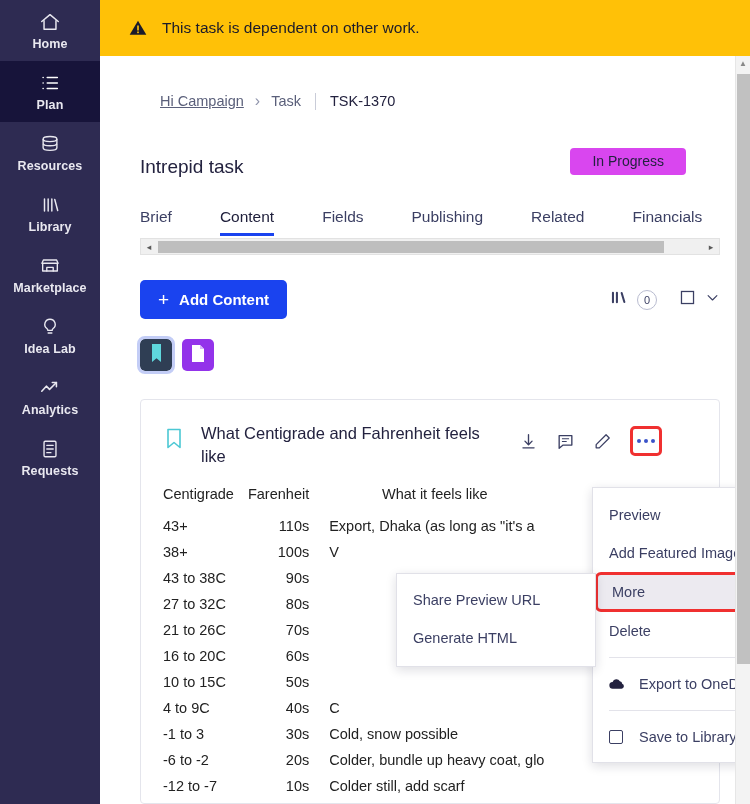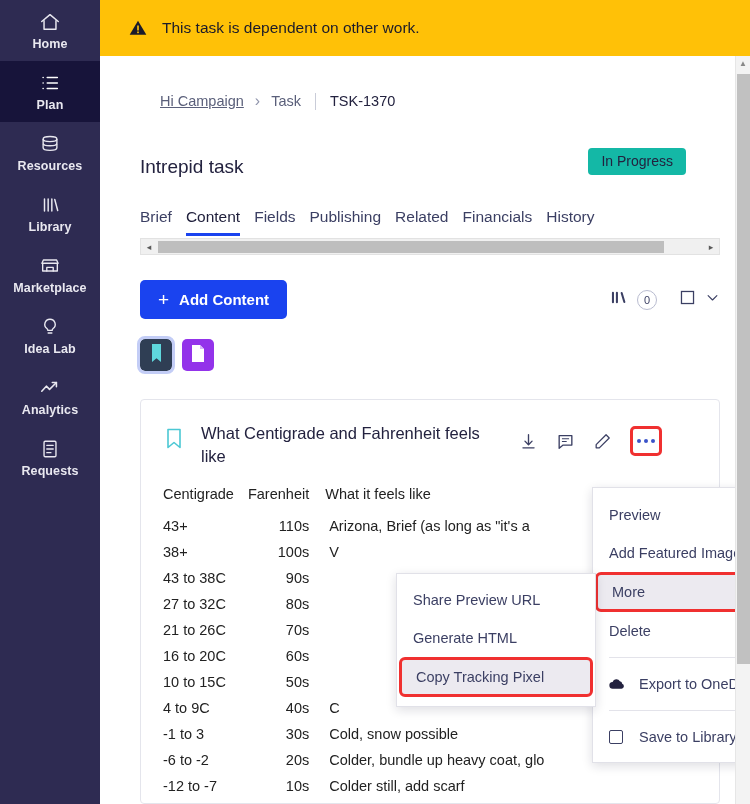--- a/index.html
+++ b/index.html
@@ -74,28 +74,28 @@
   .crumb-div { width: 1px; height: 17px; background: #c9ccd8; margin: 0 3px; }
   .crumb-id { color: #23223f; }
 
   
   .title-row {
     margin-top: 34px;
     display: flex; align-items: center; justify-content: space-between;
   }
   .page-title { font-size: 19px; color: #23223f; font-weight: 400; margin-top: 12px; }
   .status-badge {
-    background: #14b8a6; color: #23223f;
-    font-size: 14px; padding: 5px 13px 6px; border-radius: 4px;
+    background: #d946ef; color: #23223f;
+    font-size: 14px; padding: 5px 22px 6px; border-radius: 4px;
   }
 
   
   .tabs {
     margin-top: 30px;
-    display: flex; gap: 14px;
+    display: flex; gap: 48px;
     font-size: 15.5px;
     position: relative;
     white-space: nowrap;
   }
   .tab { color: #3b3f63; cursor: pointer; padding-bottom: 10px; }
   .tab.active { color: #20203c; position: relative; }
   .tab.active::after {
     content: ""; position: absolute; left: 0; right: 0; bottom: 0;
     height: 3px; background: #1a43ef;
   }
@@ -180,21 +180,21 @@
   .dot3 { width: 4px; height: 4px; border-radius: 50%; background: #3a53c9; }
 
   
   .temp-table {
     margin: 18px 0 0 22px;
     font-size: 14.5px; color: #222;
     border-collapse: collapse;
     white-space: nowrap;
   }
   .temp-table th {
-    font-weight: 400; text-align: left;
+    font-weight: 400; text-align: center;
     padding: 0 14px 15px 0; color: #222;
   }
   .temp-table th.num, .temp-table td.num { text-align: right; padding-right: 16px; }
   .temp-table td { padding: 0 14px 7px 0; line-height: 19px; }
   .temp-table td.desc { padding-left: 4px; }
 
   
   .menu {
     position: absolute;
     background: #ffffff;
@@ -468,21 +468,21 @@
               <tr>
                 <th>Centigrade</th>
                 <th class="num">Farenheit</th>
                 <th>What it feels like</th>
               </tr>
             </thead>
             <tbody>
               <tr>
                 <td>43+</td>
                 <td class="num">110s</td>
-                <td class="desc">Arizona, Brief (as long as "it's a</td>
+                <td class="desc">Export, Dhaka (as long as "it's a</td>
               </tr>
               <tr>
                 <td>38+</td>
                 <td class="num">100s</td>
                 <td class="desc">V</td>
               </tr>
               <tr>
                 <td>43 to 38C</td>
                 <td class="num">90s</td>
                 <td class="desc"></td>
@@ -567,23 +567,20 @@
       </div>
     </div>
 
     <div class="menu menu-sub">
       <div class="mi">
         <span class="mi-label">Share Preview URL</span>
       </div>
       <div class="mi">
         <span class="mi-label">Generate HTML</span>
       </div>
-      <div class="mi hl">
-        <span class="mi-label">Copy Tracking Pixel</span>
-      </div>
     </div>
 
     <div class="page-scroll">
       <div class="sb-arrow">▲</div>
       <div class="sb-thumb"></div>
     </div>
 
   </div>
 </div>
 

